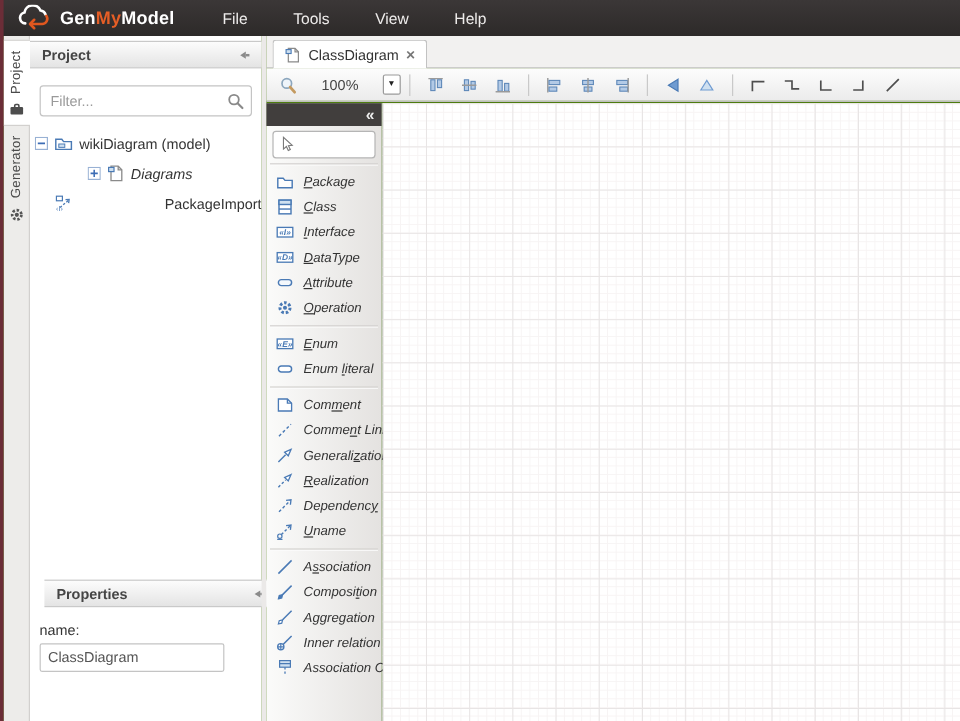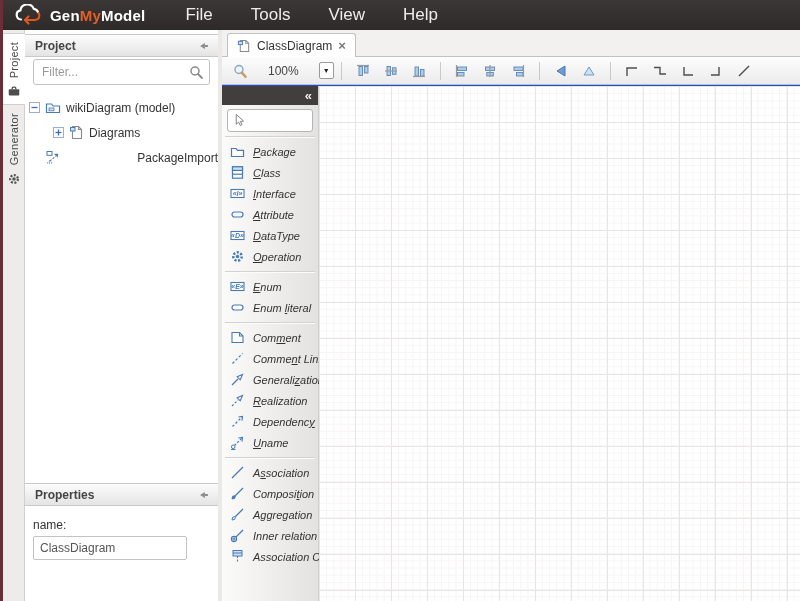--- a/index.html
+++ b/index.html
@@ -1,56 +1,56 @@
 <!DOCTYPE html>
 <html><head>
 <meta charset="utf-8">
 <style>
   * { margin:0; padding:0; box-sizing:border-box; }
   html,body { width:800px; height:601px; overflow:hidden; }
   body { font-family:"Liberation Sans", sans-serif; font-size:12px; color:#333; background:#fff; }
-  .app { position:relative; width:800px; height:601px; overflow:hidden; background:#1d4ed8; }
+  .app { position:relative; width:800px; height:601px; overflow:hidden; background:#4d7c0f; }
 
   
   .edge-strip { position:absolute; left:0; top:0; width:3px; height:601px; background:#6b2d37; z-index:50; }
 
   
   .topbar { position:absolute; left:0; top:0; width:800px; height:30px;
             background:linear-gradient(#3b3737,#2d2a29); display:flex; align-items:center; padding-left:14px; z-index:40; }
   .logo { display:flex; align-items:center; gap:6px; margin-right:28px; }
   .logo-text { font-size:15px; font-weight:bold; color:#fff; letter-spacing:.2px; }
   .logo-text .my { color:#e55e26; }
   .menubar { display:flex; align-items:center; gap:14px; }
-  .menu-item { color:#eeeceb; font-size:17px; padding:6px 12px; cursor:default; }
+  .menu-item { color:#eeeceb; font-size:13px; padding:6px 12px; cursor:default; }
 
   
   .side-strip { position:absolute; left:3px; top:30px; width:22px; height:571px;
                 background:#edecea; border-right:1px solid #d2d0ce; z-index:30; }
   .side-tab { display:flex; flex-direction:column; align-items:center; justify-content:flex-start;
               padding:8px 0 6px; width:22px; }
   .side-tab.active { background:#fff; border-top:1px solid #d2d0ce; border-bottom:1px solid #d2d0ce; margin-top:3px; }
   .side-tab .vlabel { writing-mode:vertical-rl; transform:rotate(180deg); font-size:11px; color:#4a4a4a; letter-spacing:.3px; }
   .side-tab .icon { margin-top:6px; }
 
   
   .left-col { position:absolute; left:25px; top:30px; width:193px; height:571px; background:#fff; padding-top:4px; }
   .panel-header { height:23px; background:linear-gradient(#fcfcfc,#e4e4e4); border-top:1px solid #c9c9c9;
                   border-bottom:1px solid #c9c9c9; display:flex; align-items:center; padding:0 8px 0 10px; }
   .panel-header .ptitle { font-weight:bold; font-size:12px; color:#454545; flex:1; }
-  .filter-wrap { position:relative; margin:2px 8px 0; }
+  .filter-wrap { position:relative; margin:14px 8px 0; }
   .filter-input { width:100%; height:26px; border:1px solid #c4c4c4; border-radius:3px; padding:0 26px 0 8px;
                   font-family:"Liberation Sans",sans-serif; font-size:12px; color:#555; }
   .filter-input::placeholder { color:#9a9a9a; }
   .filter-mag { position:absolute; right:6px; top:5px; }
   .tree { margin-top:10px; }
   .tree-row { height:25px; display:flex; align-items:center; gap:5px; cursor:default; }
   .tree-label { font-size:12px; color:#333; white-space:nowrap; }
   .expander, .exp-spacer { width:11px; height:11px; flex:0 0 11px; }
 
-  .props-header { position:absolute; left:0; top:453px; width:193px; }
+  .props-header { position:absolute; left:12px; top:453px; width:193px; }
   .props-body { position:absolute; left:0; top:482px; width:170px; padding:6px 8px 0; }
   .field-label { font-size:12px; color:#333; margin-bottom:4px; }
   .field-input { width:100%; height:24px; border:1px solid #c4c4c4; border-radius:2px; padding:0 6px;
                  font-family:"Liberation Sans",sans-serif; font-size:12px; color:#555; }
 
   .vsplitter { position:absolute; left:218px; top:30px; width:4px; height:571px; background:#ebe9e8; }
 
   
   .main { position:absolute; left:222px; top:30px; width:578px; height:571px; }
   .tabstrip { height:27px; background:#f2f1f0; border-bottom:1px solid #c2c2c2; display:flex; align-items:flex-end; padding-left:5px; }
@@ -167,21 +167,21 @@
             </svg>
           </span>
           <span class="icon">
             <svg viewBox="0 0 16 16" width="16" height="16">
               <path d="M1.5 12.5v-8.5h5l1.5 2h6.5v6.5z" fill="#fff" stroke="#4a7ab5" stroke-width="1.2"></path>
               <rect x="4" y="8" width="5" height="2.8" fill="#cfe0f0" stroke="#4a7ab5" stroke-width=".8"></rect>
             </svg>
           </span>
           <span class="tree-label">wikiDiagram (model)</span>
         </div>
-        <div class="tree-row" style="padding-left: 28px;">
+        <div class="tree-row" style="padding-left: 48px; font-style: italic;">
           <span class="expander icon">
             <svg viewBox="0 0 11 11" width="11" height="11">
               <rect x="0.5" y="0.5" width="10" height="10" fill="#fff" stroke="#98b1d4"></rect>
               <line x1="2.5" y1="5.5" x2="8.5" y2="5.5" stroke="#3d6db5" stroke-width="1.3"></line>
               <line x1="5.5" y1="2.5" x2="5.5" y2="8.5" stroke="#3d6db5" stroke-width="1.3"></line>
             </svg>
           </span>
           <span class="icon">
             <svg viewBox="0 0 15 15" width="15" height="15">
               <path d="M3.5 1.5h6l3 3v9h-9z" fill="#fff" stroke="#8a8a8a" stroke-width="1.1"></path>
@@ -395,33 +395,33 @@
                 <svg viewBox="0 0 15 15" width="15" height="15">
                   <rect x="1" y="3.5" width="13" height="8" fill="#fff" stroke="#4a7ab5" stroke-width="1.1"></rect>
                   <text x="7.5" y="10" font-size="7" font-weight="bold" text-anchor="middle" fill="#4a7ab5">«I»</text>
                 </svg>
               </span>
               <span class="pal-label"><span></span><span class="key">I</span><span>nterface</span></span>
             </div>
             <div class="pal-item">
               <span class="icon">
                 <svg viewBox="0 0 15 15" width="15" height="15">
-                  <rect x="2" y="5" width="11" height="5" rx="2.5" fill="#f4f8fc" stroke="#4a7ab5" stroke-width="1.2"></rect>
-                </svg>
-              </span>
-              <span class="pal-label"><span></span><span class="key">A</span><span>ttribute</span></span>
-            </div>
-            <div class="pal-item">
-              <span class="icon">
-                <svg viewBox="0 0 15 15" width="15" height="15">
                   <rect x="1" y="3.5" width="13" height="8" fill="#fff" stroke="#4a7ab5" stroke-width="1.1"></rect>
                   <text x="7.5" y="10" font-size="7" font-weight="bold" text-anchor="middle" fill="#4a7ab5">«D»</text>
                 </svg>
               </span>
               <span class="pal-label"><span></span><span class="key">D</span><span>ataType</span></span>
+            </div>
+            <div class="pal-item">
+              <span class="icon">
+                <svg viewBox="0 0 15 15" width="15" height="15">
+                  <rect x="2" y="5" width="11" height="5" rx="2.5" fill="#f4f8fc" stroke="#4a7ab5" stroke-width="1.2"></rect>
+                </svg>
+              </span>
+              <span class="pal-label"><span></span><span class="key">A</span><span>ttribute</span></span>
             </div>
             <div class="pal-item">
               <span class="icon">
                 <svg viewBox="0 0 15 15" width="15" height="15">
                   <circle cx="7.5" cy="7.5" r="4.2" fill="none" stroke="#4a7ab5" stroke-width="2.5" stroke-dasharray="2.1 1.6"></circle>
                   <circle cx="7.5" cy="7.5" r="1.7" fill="#4a7ab5"></circle>
                 </svg>
               </span>
               <span class="pal-label"><span></span><span class="key">O</span><span>peration</span></span>
             </div>

